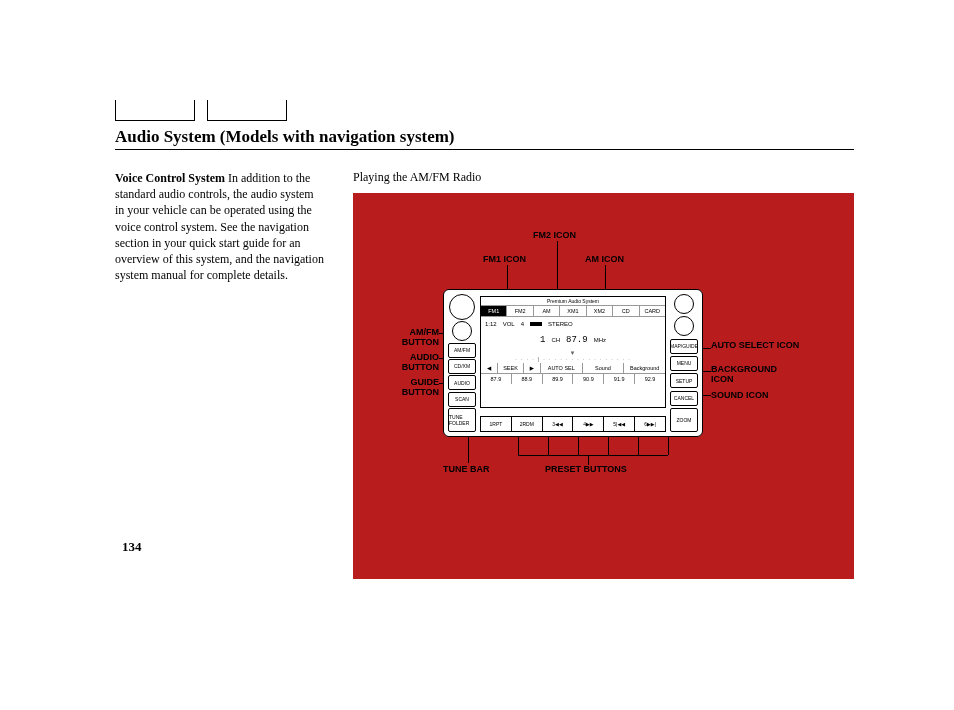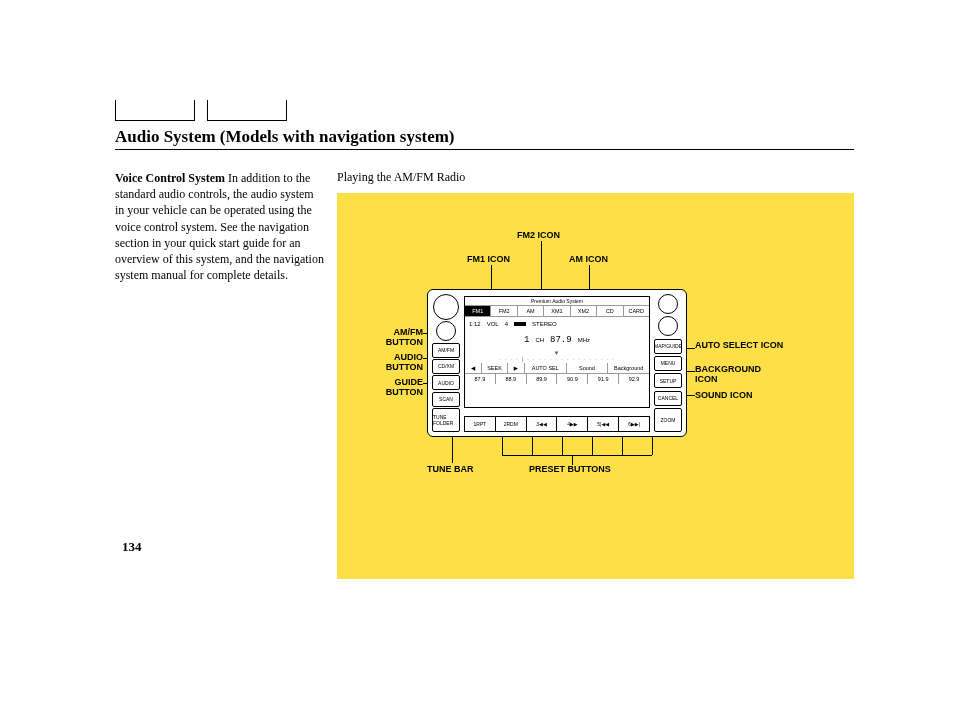--- a/index.html
+++ b/index.html
@@ -1,25 +1,25 @@
 <!DOCTYPE html>
 <html><head>
 <meta charset="utf-8">
 <style>
 html,body{margin:0;padding:0;background:#fff;font-family:Georgia,'Times New Roman',serif;color:#000;}
 .page{width:954px;height:710px;position:relative;box-sizing:border-box;padding:100px 100px 0 115px;}
 .tabs{margin-bottom:2px;}
 .tab{display:inline-block;width:78px;height:20px;border:1px solid #000;border-top:none;margin-right:8px;}
 .title{font-weight:bold;font-size:17px;border-bottom:1px solid #000;padding-bottom:2px;margin-bottom:20px;}
-.cols{display:flex;gap:12px;}
+.cols{display:flex;gap:28px;}
 .left{width:210px;font-size:12px;line-height:1.35;}
 .left .h{font-weight:bold;}
 .right{flex:1;}
 .right .h{font-weight:normal;font-size:12px;margin-bottom:8px;}
-.figwrap{background:#fde047;padding:28px 18px 58px 30px;position:relative;font-family:Arial,Helvetica,sans-serif;}
+.figwrap{background:#b91c1c;padding:28px 18px 58px 30px;position:relative;font-family:Arial,Helvetica,sans-serif;}
 .callout{position:absolute;font-size:9px;font-weight:bold;line-height:1.1;color:#000;}
 .device{position:absolute;left:90px;top:96px;width:258px;height:146px;border:1px solid #000;border-radius:6px;background:#fff;}
 .side-col{position:absolute;width:30px;top:4px;bottom:4px;display:flex;flex-direction:column;justify-content:space-between;align-items:center;}
 .side-col.left-c{left:3px;}
 .side-col.right-c{right:3px;}
 .hwbtn{width:26px;height:13px;border:1px solid #000;border-radius:2px;font-size:5px;display:flex;align-items:center;justify-content:center;background:#fff;}
 .round{width:18px;height:18px;border:1px solid #000;border-radius:50%;background:#fff;}
 .knob{width:24px;height:24px;border:1px solid #000;border-radius:50%;background:#fff;}
 .screen{position:absolute;left:36px;right:36px;top:6px;bottom:28px;border:1px solid #000;background:#fff;}
 .srow{display:flex;border-bottom:1px solid #999;}

